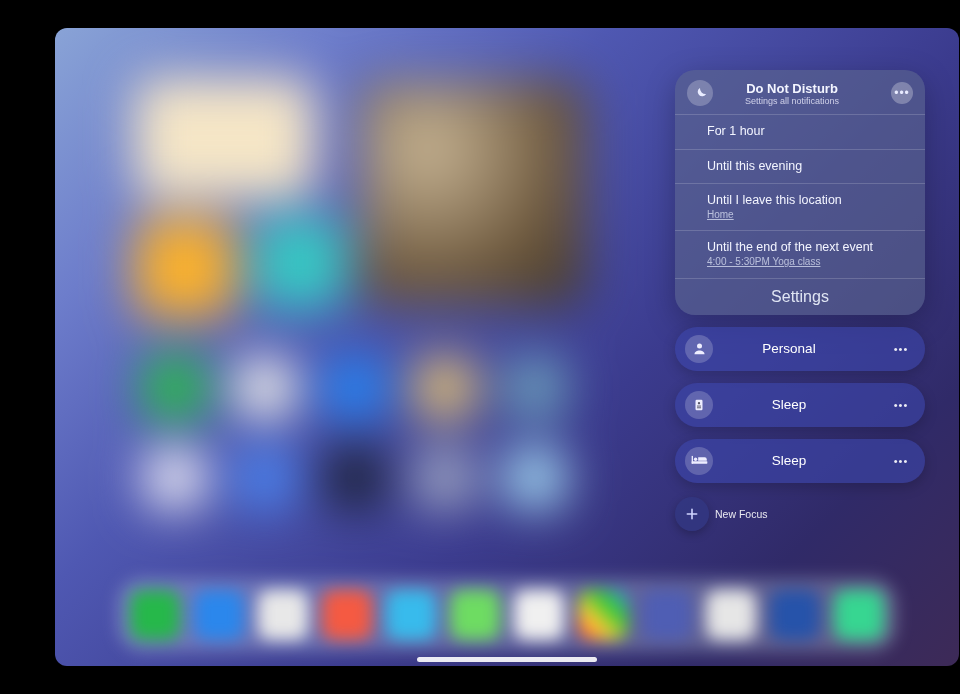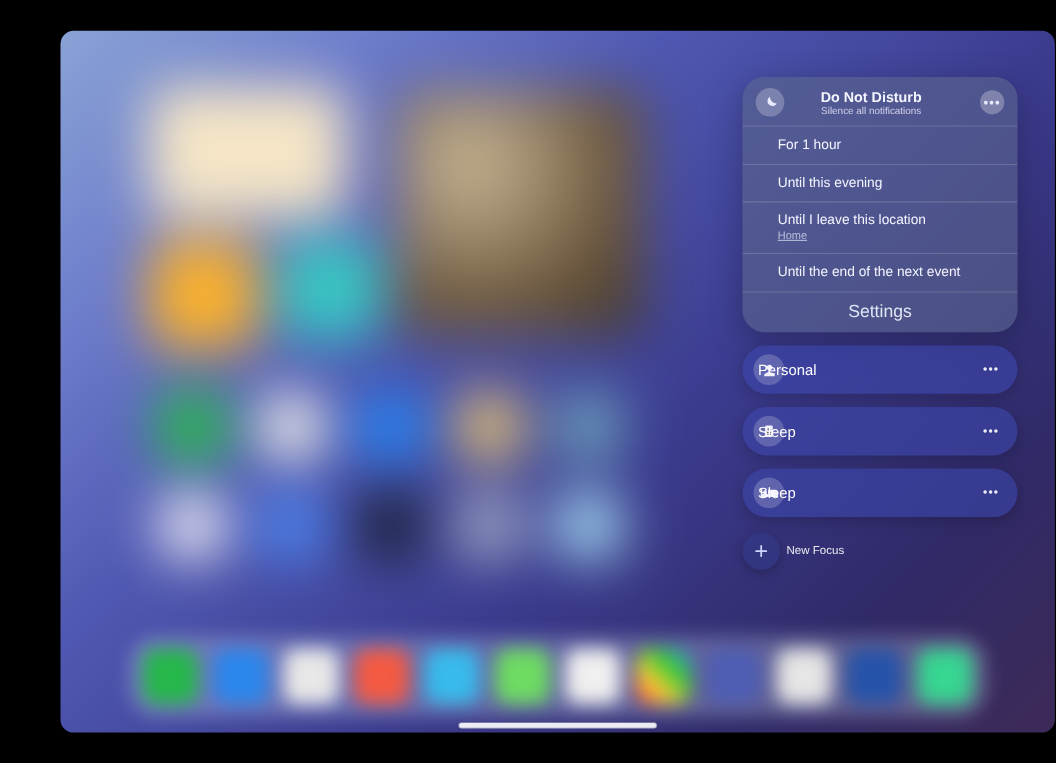--- a/index.html
+++ b/index.html
@@ -91,21 +91,21 @@
   .pill {
     margin-top:12px; width:100%; height:44px; border-radius:24px;
     background: rgba(60,70,170,0.62);
     display:flex; align-items:center; color:#fff;
     box-shadow: 0 4px 14px rgba(0,0,0,0.2);
   }
   .pill .icn-badge {
     width:28px; height:28px; border-radius:50%; background:rgba(255,255,255,0.20);
     display:flex; align-items:center; justify-content:center; margin-left:10px; flex:0 0 auto;
   }
-  .pill .label { flex:1; font-size:13.5px; font-weight:500; margin-left:-24px; }
+  .pill .label { flex:1; text-align:center; font-size:13.5px; font-weight:500; margin-left:-24px; }
   .pill .pill-more {
     width:24px; height:24px; margin-right:12px; border-radius:50%;
     display:flex; align-items:center; justify-content:center;
     color:rgba(255,255,255,0.9); font-size:11px; letter-spacing:1px;
   }
 
   
   .newf { margin-top:14px; display:flex; flex-direction:row; align-items:center; gap:6px; }
   .newf .plus {
     width:34px; height:34px; border-radius:50%; background:rgba(50,55,130,0.78);
@@ -163,37 +163,38 @@
 
       <div class="dnd">
         <div class="hdr">
           <div class="moon-badge">
             <svg width="15" height="15" viewBox="0 0 24 24" fill="#e9ecff">
                 <path d="M21 12.8A9 9 0 0 1 11.2 3 7.2 7.2 0 1 0 21 12.8Z"></path>
               </svg>
           </div>
           <div class="hdr-text">
             <div class="hdr-title">Do Not Disturb</div>
-            <div class="hdr-sub">Silence all notifications</div>
+            <div class="hdr-sub">Settings all notifications</div>
           </div>
           <div class="more-badge">•••</div>
         </div>
 
         <div class="opt">
           <div>For 1 hour</div>
         </div>
         <div class="opt">
           <div>Until this evening</div>
         </div>
         <div class="opt">
           <div>Until I leave this location</div>
           <div class="sub">Home</div>
         </div>
         <div class="opt">
           <div>Until the end of the next event</div>
+          <div class="sub">4:00 - 5:30PM Yoga class</div>
         </div>
         <div class="settings">Settings</div>
       </div>
 
       <div class="pill">
         <div class="icn-badge">
           <svg width="15" height="15" viewBox="0 0 24 24" fill="#eef">
               <circle cx="12" cy="8" r="4"></circle>
               <path d="M4 21c0-4 4-6 8-6s8 2 8 6Z"></path>
             </svg>

